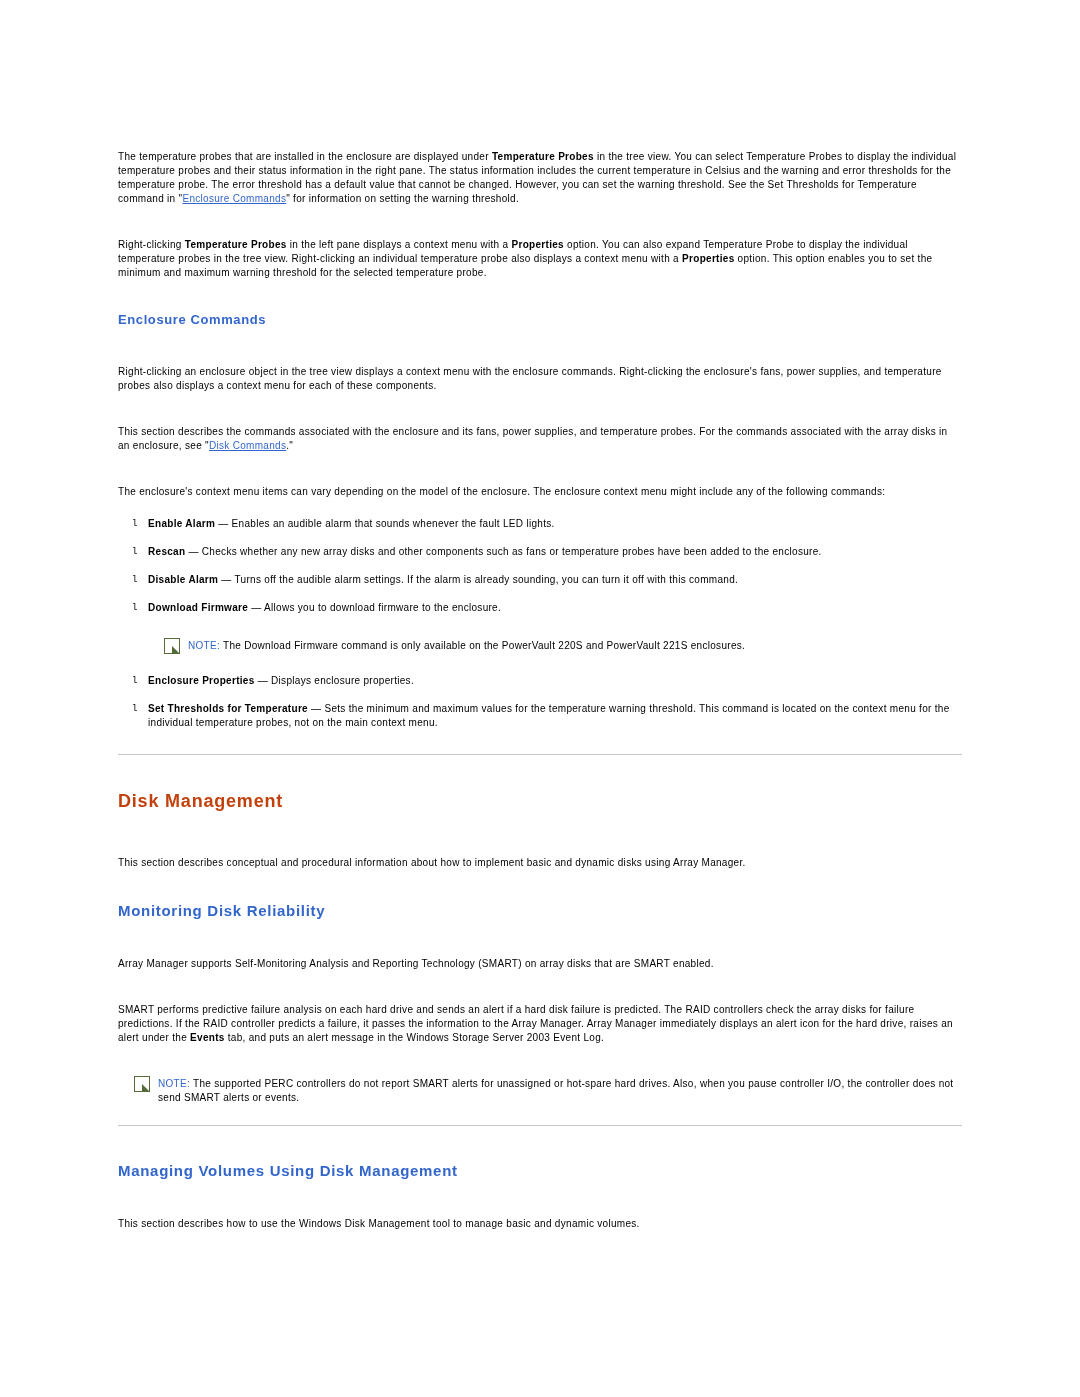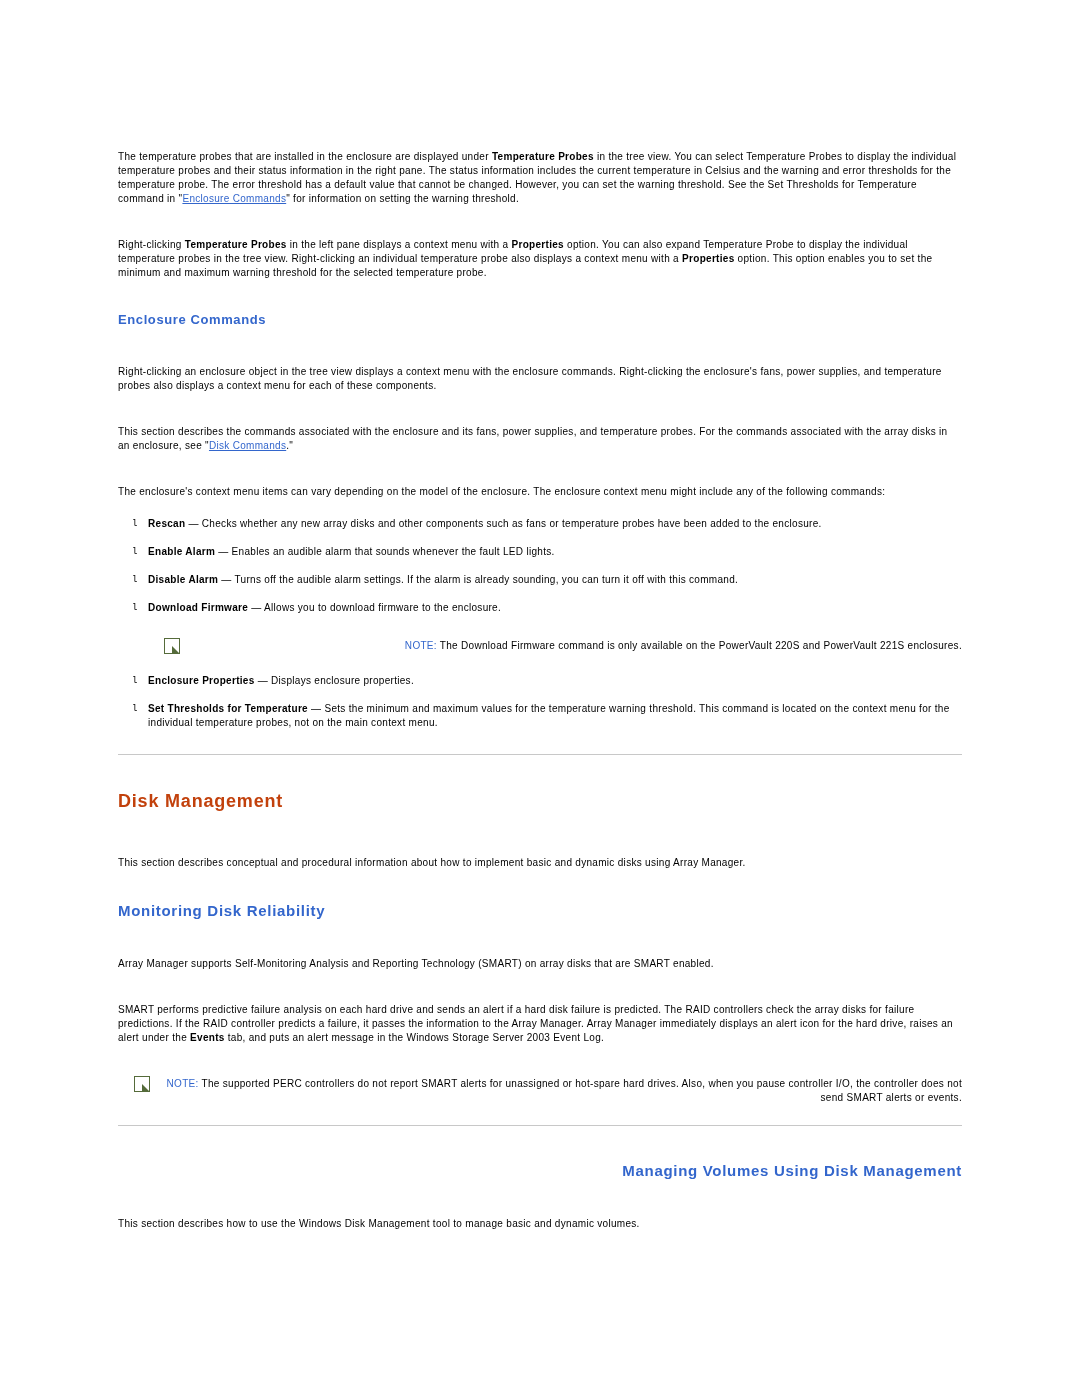--- a/index.html
+++ b/index.html
@@ -58,21 +58,20 @@
     left: 14px;
     top: 1px;
     color: #000;
   }
   .note-row {
     display: flex;
     align-items: flex-start;
     gap: 8px;
     padding-left: 16px;
     margin: 14px 0 20px 0;
-    text-align: right;
   }
   .note-row.inside-list {
     padding-left: 46px;
   }
   .note-icon {
     width: 14px;
     height: 14px;
     flex: 0 0 14px;
     border: 1px solid #556b3a;
     background: #ffffff;
@@ -118,22 +117,22 @@
 
   <p>Right-clicking an enclosure object in the tree view displays a context menu with the enclosure commands. Right-clicking the enclosure's fans, power supplies, and temperature probes also displays a context menu for each of these components.</p>
 
   <p>
     <span>This section describes the commands associated with the enclosure and its fans, power supplies, and temperature probes. For the commands associated with the array disks in an enclosure, see "</span><span class="link">Disk Commands</span><span>."</span>
   </p>
 
   <p style="margin-bottom:18px">The enclosure's context menu items can vary depending on the model of the enclosure. The enclosure context menu might include any of the following commands:</p>
 
   <ul id="enc-list-1">
+      <li><span class="b">Enable Alarm</span><span> — Enables an audible alarm that sounds whenever the fault LED lights.</span></li>
       <li><span class="b">Rescan</span><span> — Checks whether any new array disks and other components such as fans or temperature probes have been added to the enclosure.</span></li>
-      <li><span class="b">Enable Alarm</span><span> — Enables an audible alarm that sounds whenever the fault LED lights.</span></li>
       <li><span class="b">Disable Alarm</span><span> — Turns off the audible alarm settings. If the alarm is already sounding, you can turn it off with this command.</span></li>
       <li><span class="b">Download Firmware</span><span> — Allows you to download firmware to the enclosure.</span></li>
     </ul>
 
   <div class="note-row inside-list">
     <div class="note-icon"></div>
     <div class="note-text">
       <span class="note-label">NOTE: </span><span>The Download Firmware command is only available on the PowerVault 220S and PowerVault 221S enclosures.</span>
     </div>
   </div>
@@ -159,17 +158,17 @@
 
   <div class="note-row">
     <div class="note-icon"></div>
     <div class="note-text">
       <span class="note-label">NOTE: </span><span>The supported PERC controllers do not report SMART alerts for unassigned or hot-spare hard drives. Also, when you pause controller I/O, the controller does not send SMART alerts or events.</span>
     </div>
   </div>
 
   <hr>
 
-  <div class="h3" style="font-size:15px; letter-spacing:0.7px; text-align:right;">Managing Volumes Using Disk Management</div>
+  <div class="h3" style="font-size:15px; letter-spacing:0.7px; ">Managing Volumes Using Disk Management</div>
 
   <p>This section describes how to use the Windows Disk Management tool to manage basic and dynamic volumes.</p>
 
 </div>
 
 </body></html>

